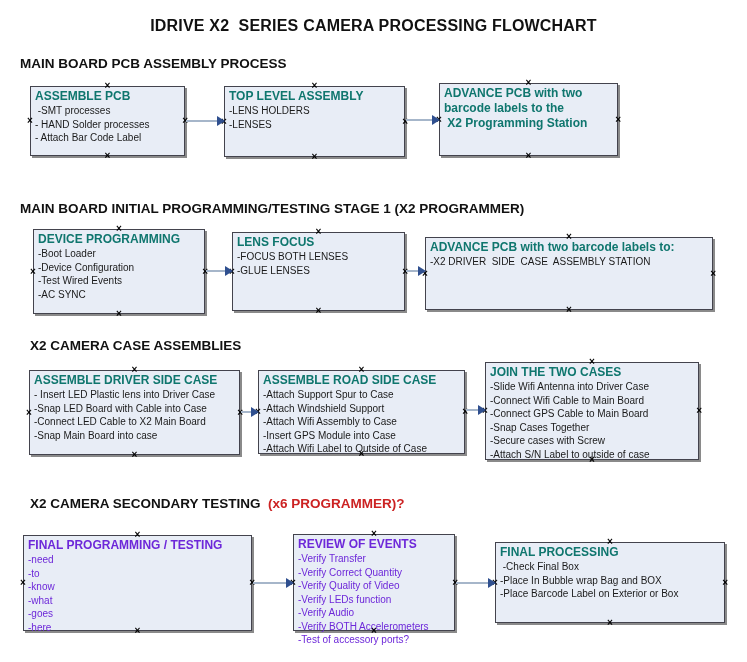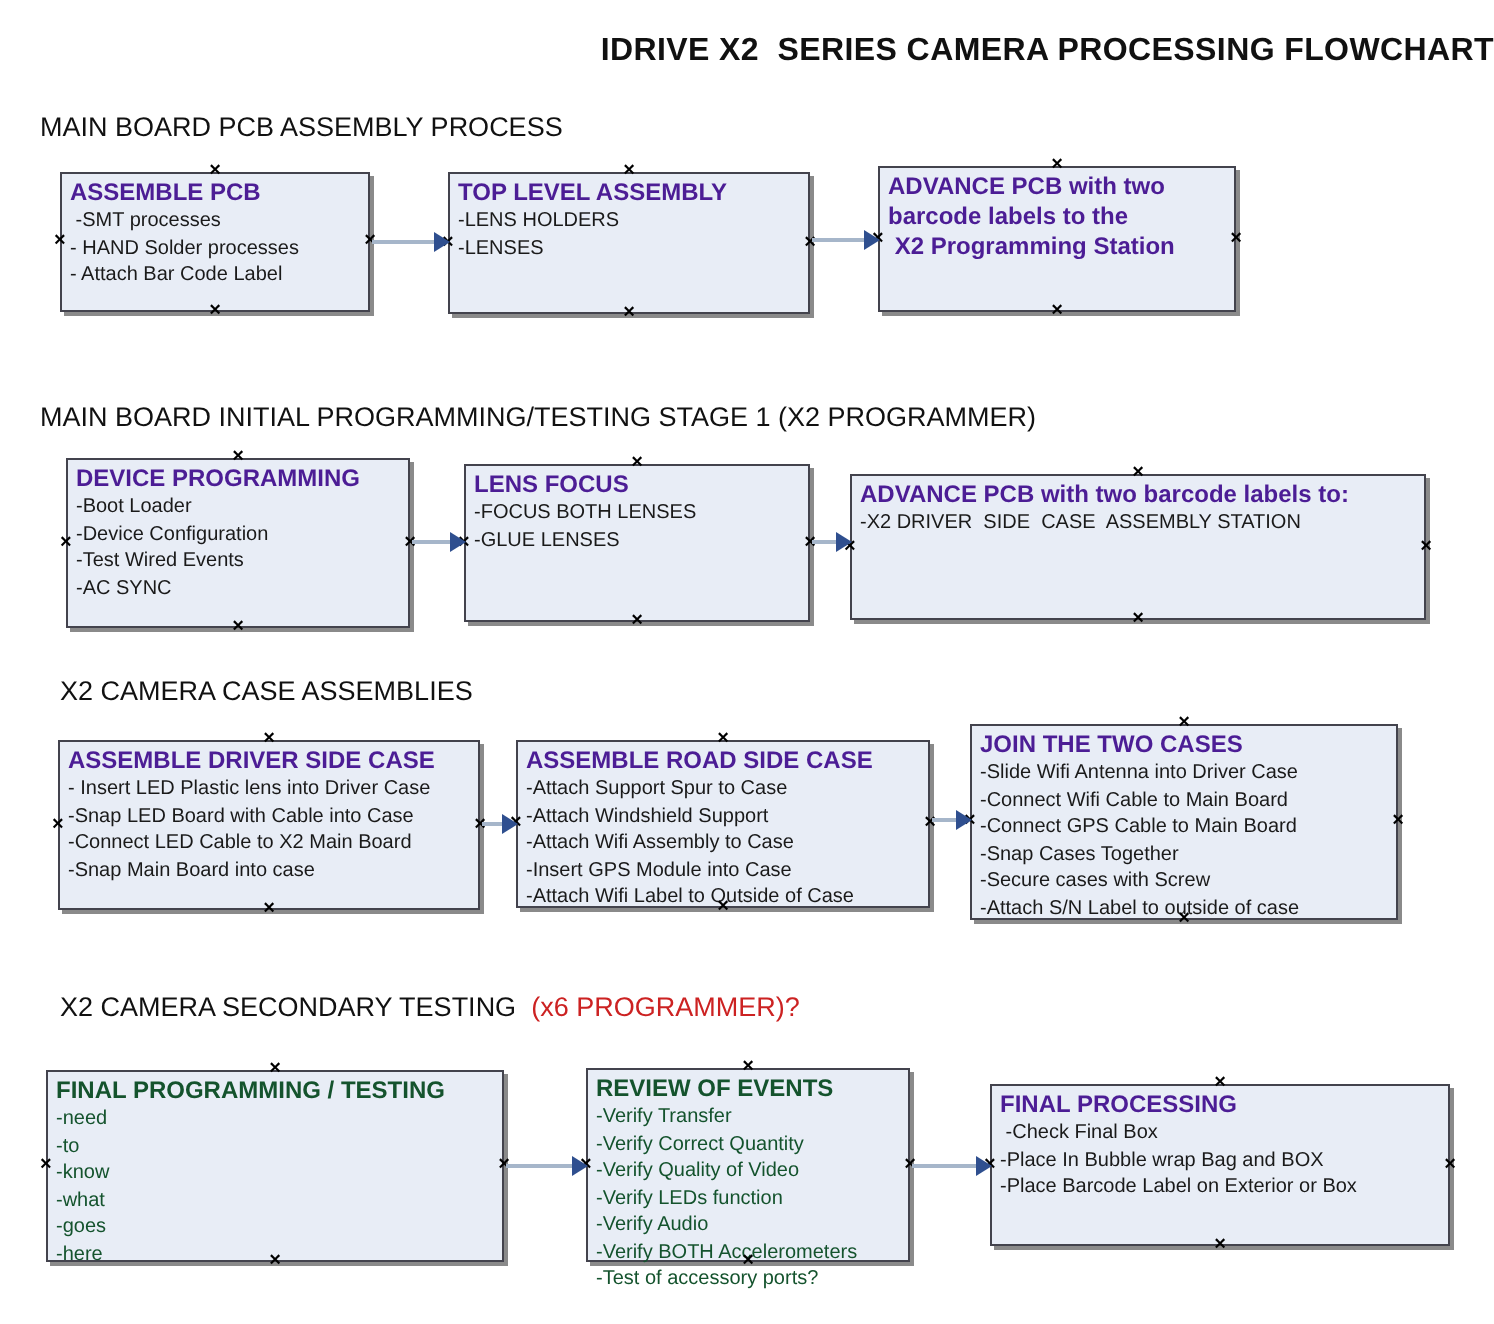--- a/index.html
+++ b/index.html
@@ -1,34 +1,34 @@
 <!DOCTYPE html>
 <html><head>
 <meta charset="utf-8">
 <style>
   html,body { margin:0; padding:0; background:#ffffff; }
   .canvas {
     position:relative; width:747px; height:662px; background:#ffffff;
     font-family:"Liberation Sans", sans-serif; overflow:hidden;
   }
   .page-title {
-    position:absolute; top:17px; left:0; width:747px; text-align:right;
+    position:absolute; top:17px; left:0; width:747px; text-align:center;
     font-size:16px; font-weight:bold; color:#111; letter-spacing:0.2px; white-space:pre;
   }
   .section-header {
-    position:absolute; font-size:13.5px; font-weight:normal; color:#111; white-space:pre;
+    position:absolute; font-size:13.5px; font-weight:bold; color:#111; white-space:pre;
   }
   .section-header .red-part { color:#cc2222; }
   .fbox {
     position:absolute; background:#e8edf6; border:1px solid #43434d;
     box-shadow:2px 2px 0 #8a8a8a; box-sizing:border-box; padding:2px 4px 0 4px;
   }
-  .btitle { font-size:12px; font-weight:bold; color:#4c1d95; line-height:15px; white-space:pre; }
+  .btitle { font-size:12px; font-weight:bold; color:#0f766e; line-height:15px; white-space:pre; }
   .bitem  { font-size:10px; color:#1a1a1a; line-height:13.5px; white-space:pre; }
-  .fbox.red-box .btitle, .fbox.red-box .bitem { color:#14532d; }
+  .fbox.red-box .btitle, .fbox.red-box .bitem { color:#6d28d9; }
   .anchor {
     position:absolute; font-size:10px; font-weight:bold; color:#000;
     line-height:8px; pointer-events:none;
   }
   .anchor-t { top:-5px; left:50%; transform:translateX(-50%); }
   .anchor-b { bottom:-5px; left:50%; transform:translateX(-50%); }
   .anchor-l { left:-4px; top:50%; transform:translateY(-50%); }
   .anchor-r { right:-4px; top:50%; transform:translateY(-50%); }
   .connector { position:absolute; height:2px; background:#a6b6ca; }
   .connector .arrowhead {

